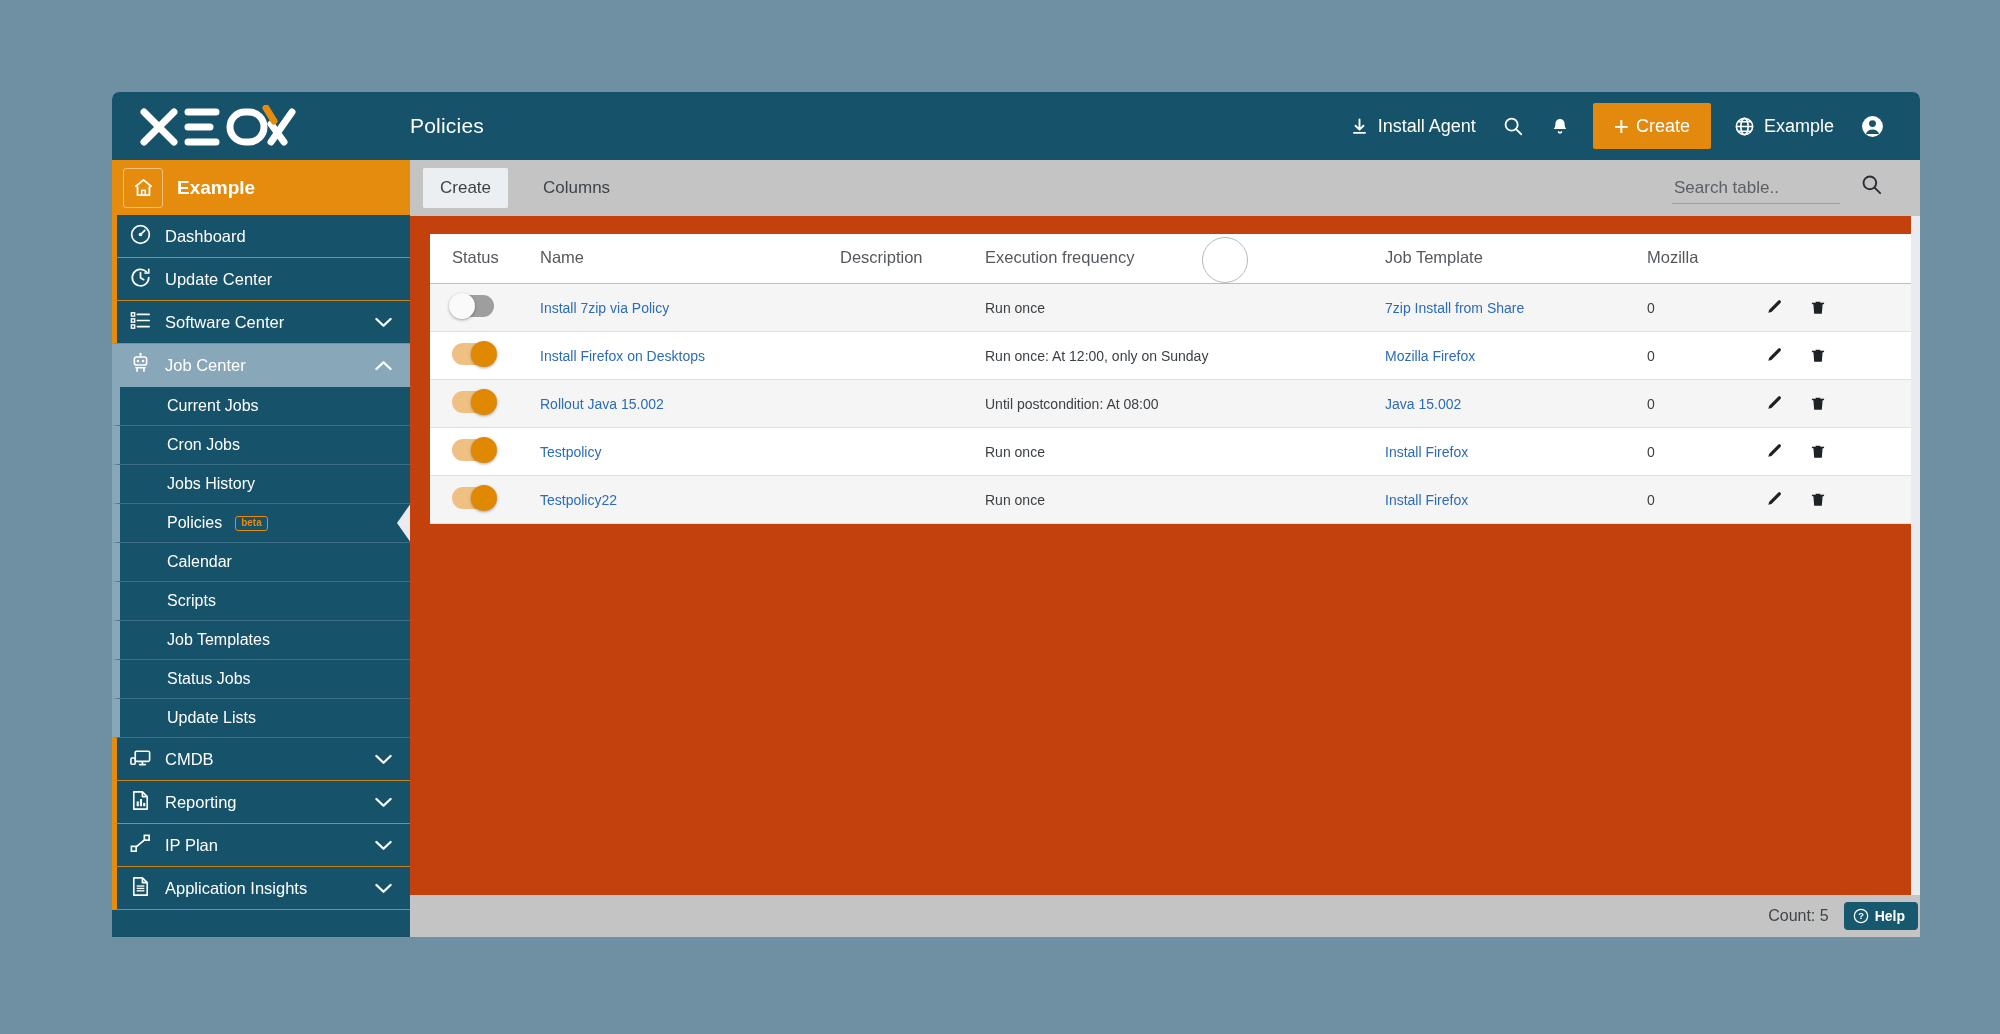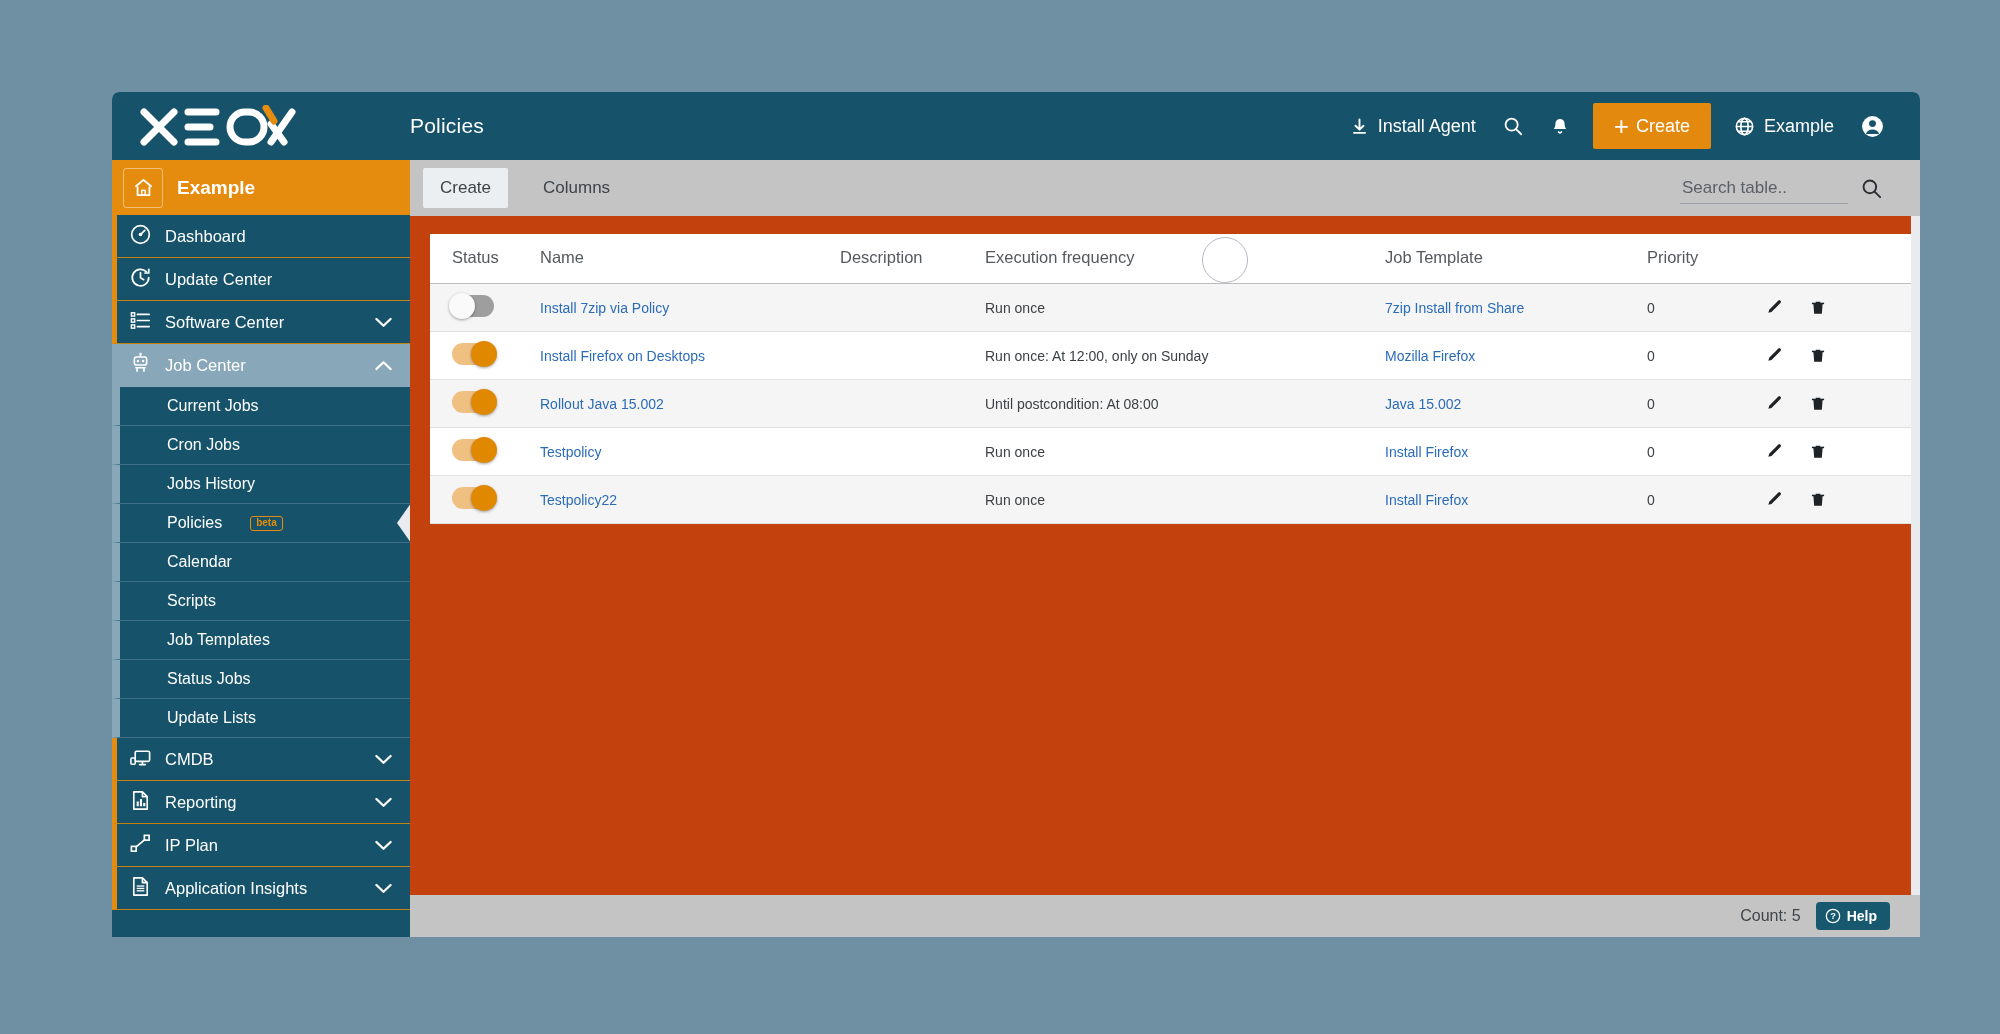--- a/index.html
+++ b/index.html
@@ -132,21 +132,21 @@
     color: #ffffff;
     font-size: 16px;
     background: #16526a;
     border-bottom: 1px solid #3d7087;
     border-left: 8px solid #88a7b8;
     cursor: pointer;
     position: relative;
   }
   .sub-item.current { }
   .beta-badge {
-    margin-left: 28px;
+    margin-left: 13px;
     border: 1px solid #e58b0e;
     color: #e58b0e;
     font-size: 10px;
     font-weight: bold;
     border-radius: 3px;
     padding: 1px 5px 2px;
     line-height: 1;
   }
   .active-pointer {
     position: absolute;
@@ -187,22 +187,22 @@
   }
   .tool-link {
     color: #3d4449;
     font-size: 17px;
     padding: 0 21px;
     margin-left: 14px;
     cursor: pointer;
   }
   .search-wrap {
     margin-left: auto;
-    display: flex; align-items: center;
-    gap: 12px;
+    display: flex; align-items: flex-start;
+    gap: 20px;
     padding-right: 24px;
   }
   .search-input {
     background: transparent;
     border: none;
     border-bottom: 1px solid #9aa0a6;
     color: #5a6066;
     font-size: 17px;
     font-family: "Liberation Sans", sans-serif;
     width: 168px;
@@ -284,21 +284,21 @@
     background: transparent;
   }
 
   
   .footer {
     height: 42px;
     background: #c4c4c4;
     display: flex;
     align-items: center;
     justify-content: flex-end;
-    padding-right: 30px;
+    padding-right: 2px;
     gap: 15px;
     flex: 0 0 42px;
   }
   .count-text { color: #3f4549; font-size: 16px; }
   .help-btn {
     background: #17586f;
     color: #fff;
     border-radius: 4px;
     height: 28px;
     display: flex; align-items: center; gap: 6px;
@@ -583,21 +583,21 @@
         <div class="table-card">
           <div class="spinner-ring"></div>
           <table class="ptable">
             <thead>
               <tr>
                 <th class="c-status">Status</th>
                 <th class="c-name">Name</th>
                 <th class="c-desc">Description</th>
                 <th class="c-freq">Execution frequency</th>
                 <th class="c-tmpl">Job Template</th>
-                <th class="c-prio">Priority</th>
+                <th class="c-prio">Mozilla</th>
                 <th class="c-act"></th>
               </tr>
             </thead>
             <tbody>
 
               <tr class="row-alt">
                 <td class="c-status">
                   <span class="toggle off"><span class="knob"></span></span>
                 </td>
                 <td class="c-name"><span class="link">Install 7zip via Policy</span></td>

